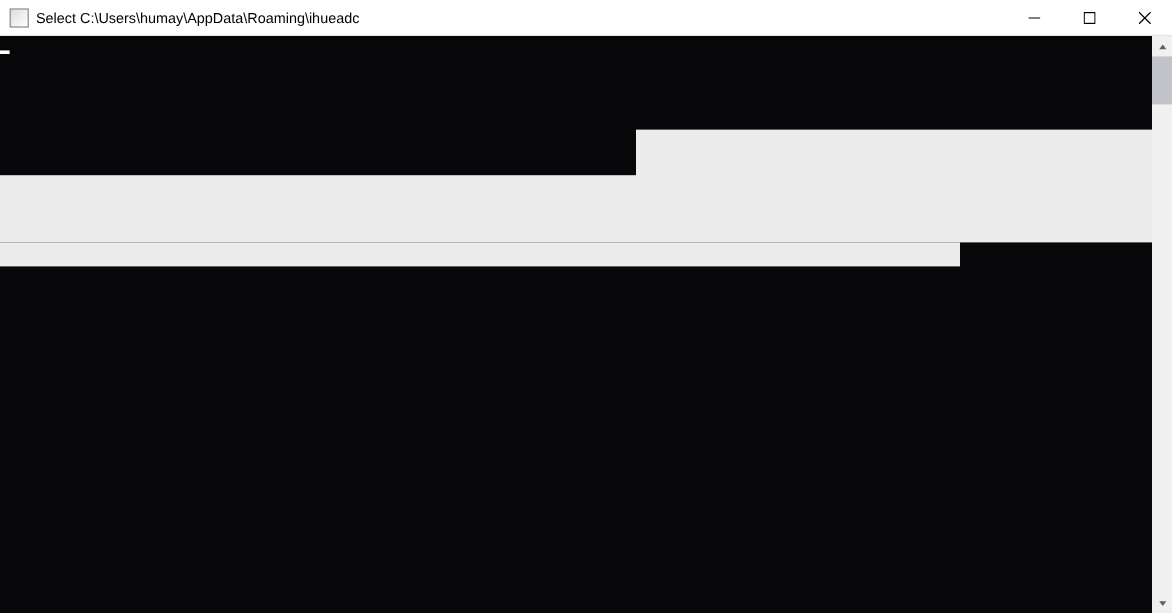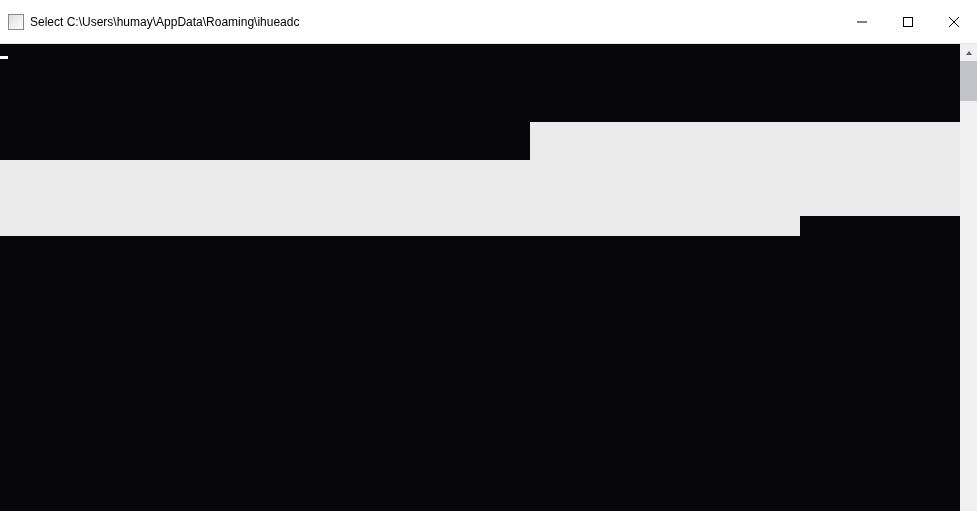--- a/index.html
+++ b/index.html
@@ -10,21 +10,21 @@
     body {
       width: 977px;
       height: 511px;
       font-family: "Segoe UI", Tahoma, sans-serif;
       font-size: 12px;
       background: #ffffff;
       overflow: hidden;
       position: relative;
     }
     .titlebar {
-      height: 44px;
+      height: 30px;
       background: #ffffff;
       display: flex;
       align-items: center;
       border-bottom: 1px solid #e5e5e5;
     }
     .titlebar-icon {
       width: 16px;
       height: 16px;
       margin-left: 8px;
       margin-right: 6px;

